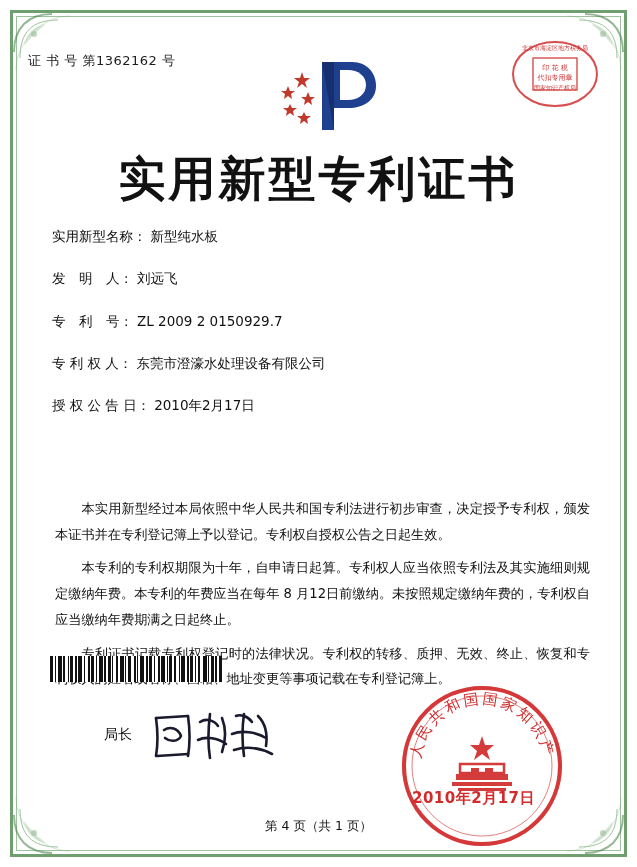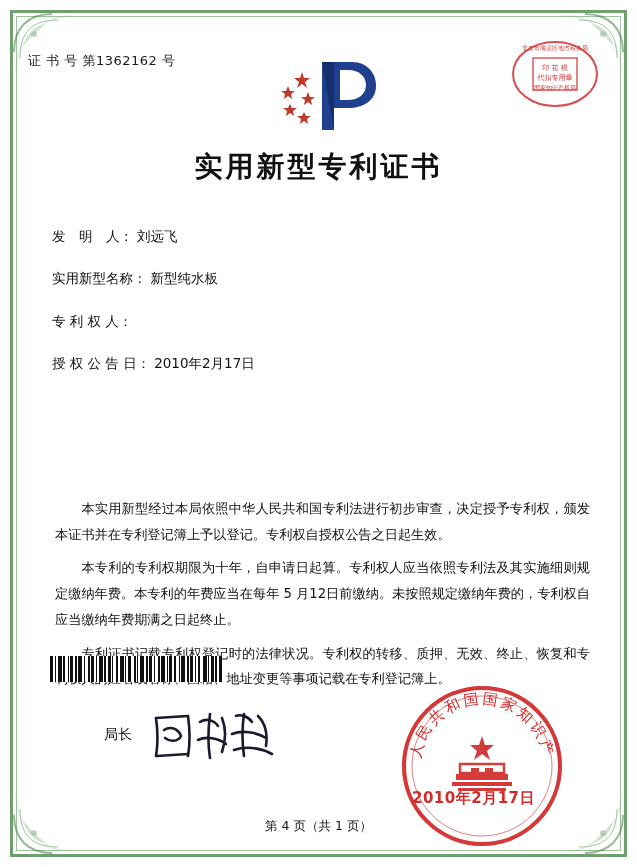--- a/index.html
+++ b/index.html
@@ -84,21 +84,21 @@
     align-items: center;
   }
   .logo svg { display: block; }
 
   
   .main-title {
     position: absolute;
     left: 0; right: 0;
     top: 148px;
     text-align: center;
-    font-size: 28px;
+    font-size: 47px;
     font-weight: bold;
     letter-spacing: 3px;
     color: #111;
     font-family: "DejaVu Sans", "Liberation Sans", sans-serif;
   }
 
   
   .fields {
     position: absolute;
     left: 52px;
@@ -275,39 +275,44 @@
         <path d="M96 20 L96 50 L104 50 C114 50 122 44 122 35 C122 26 114 20 104 20 Z" fill="#ffffff"></path>
       </g>
       <polygon points="78,12 90,12 90,80" fill="#16306e"></polygon>
     </svg>
   </div>
 
   <div class="main-title">实用新型专利证书</div>
 
   <div class="fields">
     <div class="field-row">
+      <span class="field-label">实用新型名称：</span>
+      <span class="field-value">新型纯水板</span>
+    </div>
+    <div class="field-row">
       <span class="field-label">发　明　人：</span>
       <span class="field-value">刘远飞</span>
     </div>
     <div class="field-row">
-      <span class="field-label">实用新型名称：</span>
-      <span class="field-value">新型纯水板</span>
+      <span class="field-label">专　利　号：</span>
+      <span class="field-value">ZL 2009 2 0150929.7</span>
     </div>
     <div class="field-row">
       <span class="field-label">专 利 权 人：</span>
+      <span class="field-value">东莞市澄濠水处理设备有限公司</span>
     </div>
     <div class="field-row">
       <span class="field-label">授 权 公 告 日：</span>
       <span class="field-value">2010年2月17日</span>
     </div>
   </div>
 
   <div class="body-text">
     <p>本实用新型经过本局依照中华人民共和国专利法进行初步审查，决定授予专利权，颁发本证书并在专利登记簿上予以登记。专利权自授权公告之日起生效。</p>
-    <p>本专利的专利权期限为十年，自申请日起算。专利权人应当依照专利法及其实施细则规定缴纳年费。本专利的年费应当在每年 5 月12日前缴纳。未按照规定缴纳年费的，专利权自应当缴纳年费期满之日起终止。</p>
+    <p>本专利的专利权期限为十年，自申请日起算。专利权人应当依照专利法及其实施细则规定缴纳年费。本专利的年费应当在每年 8 月12日前缴纳。未按照规定缴纳年费的，专利权自应当缴纳年费期满之日起终止。</p>
     <p>专利证书记载专利权登记时的法律状况。专利权的转移、质押、无效、终止、恢复和专利权人的姓名或名称、国籍、地址变更等事项记载在专利登记簿上。</p>
   </div>
 
   <div class="barcode">
     <i style="width:3px"></i>
       <i style="width:2px;background:#fff"></i>
     <i style="width:1px"></i>
       <i style="width:2px;background:#fff"></i>
     <i style="width:4px"></i>
       <i style="width:1px;background:#fff"></i>

